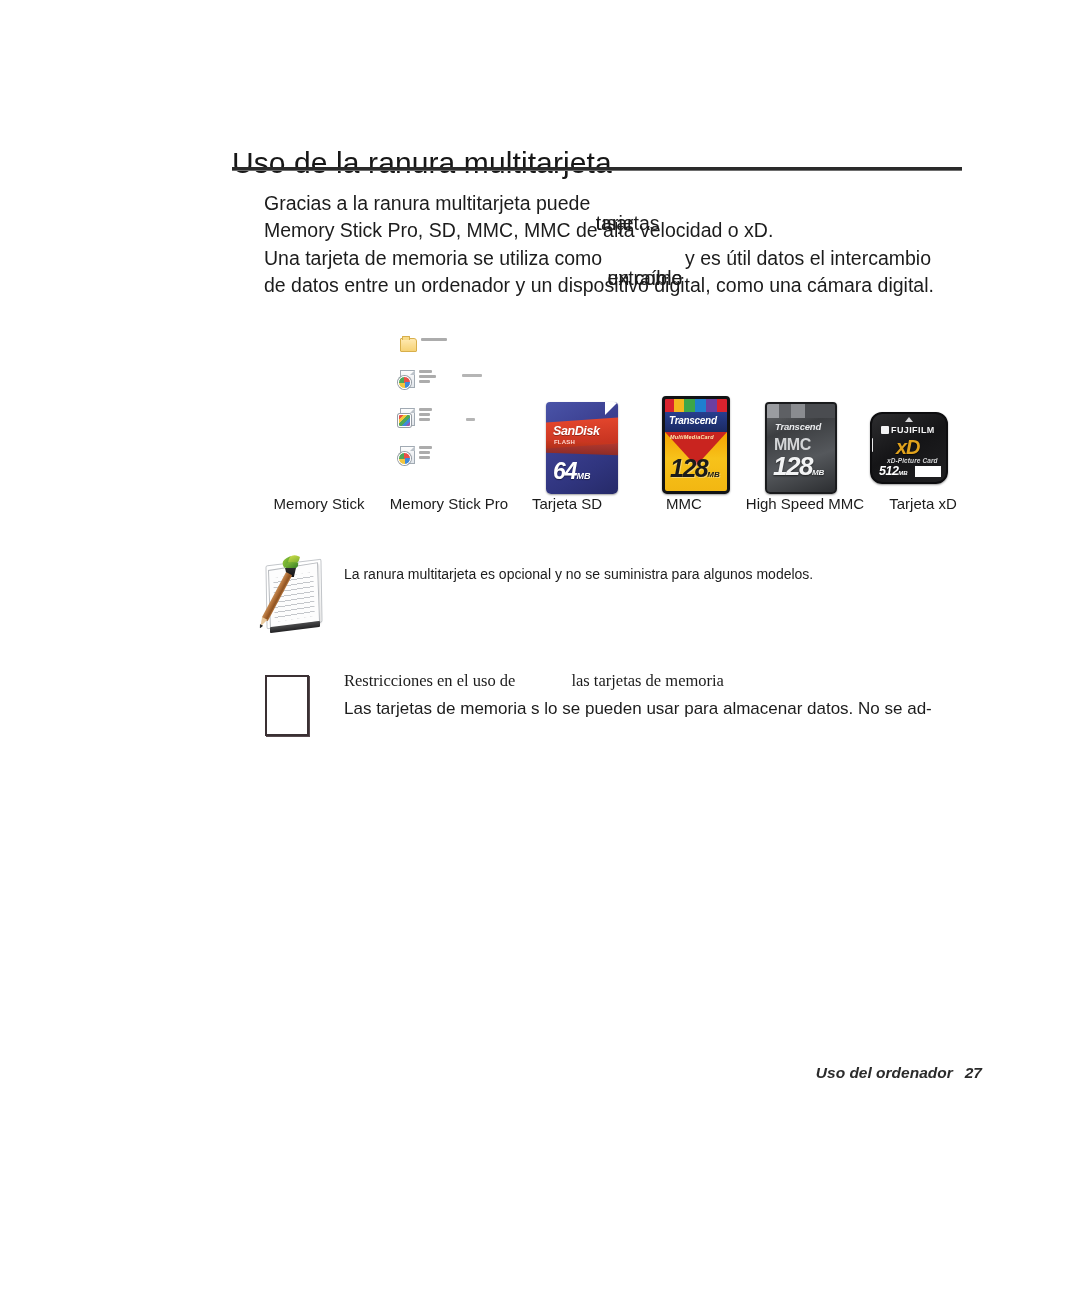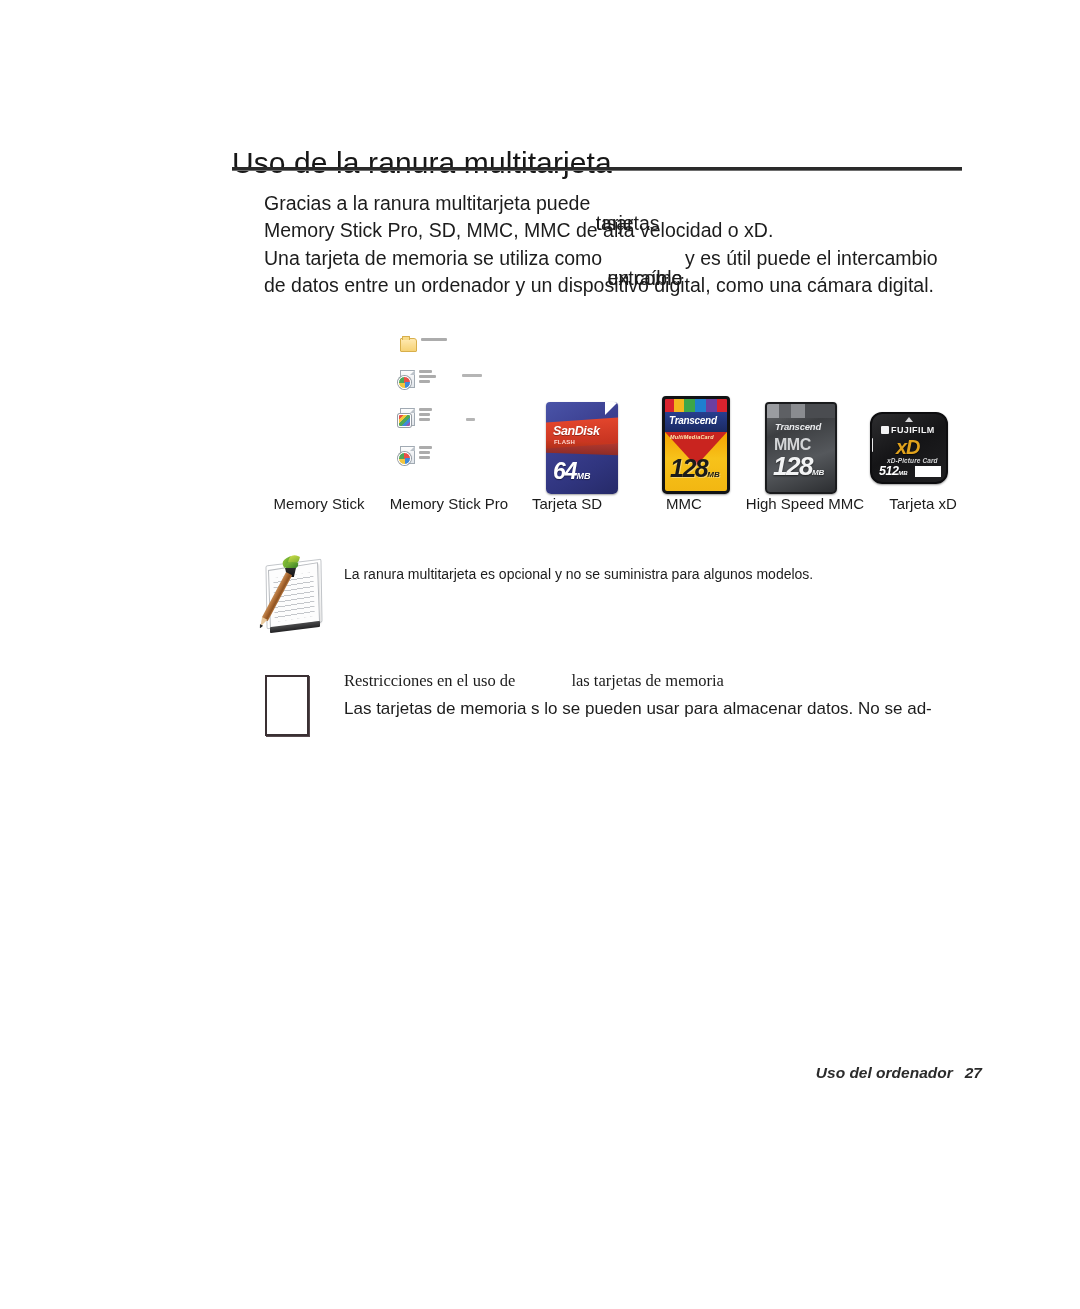--- a/index.html
+++ b/index.html
@@ -482,21 +482,21 @@
 
   <h1 class="heading">Uso de la ranura multitarjeta</h1>
   <div class="heading-rule"></div>
 
   <div class="para para-1">
     <span>Gracias a la ranura multitarjeta puede </span><span class="overlap"><span>usar</span><span>tarjetas</span></span><span style="display:inline-block;width:62px"></span>
     <div>Memory Stick Pro, SD, MMC, MMC de alta velocidad o xD.</div>
   </div>
 
   <div class="para para-2">
-    <span>Una tarjeta de memoria se utiliza como </span><span class="overlap"><span>un como</span><span>extraíble</span></span><span style="display:inline-block;width:72px"></span><span> y es útil puede el intercambio</span>
+    <span>Una tarjeta de memoria se utiliza como </span><span class="overlap"><span>un como</span><span>extraíble</span></span><span style="display:inline-block;width:72px"></span><span> y es útil datos el intercambio</span>
     <div>de datos entre un ordenador y un dispositivo digital, como una cámara digital.</div>
   </div>
 
   <div class="gallery">
 
     <div class="explorer-frag">
       <div class="ef-row" style="top:0;">
         <div class="ef-folder"></div>
         <div class="ef-txt">
             <div class="ef-line w1"></div>

